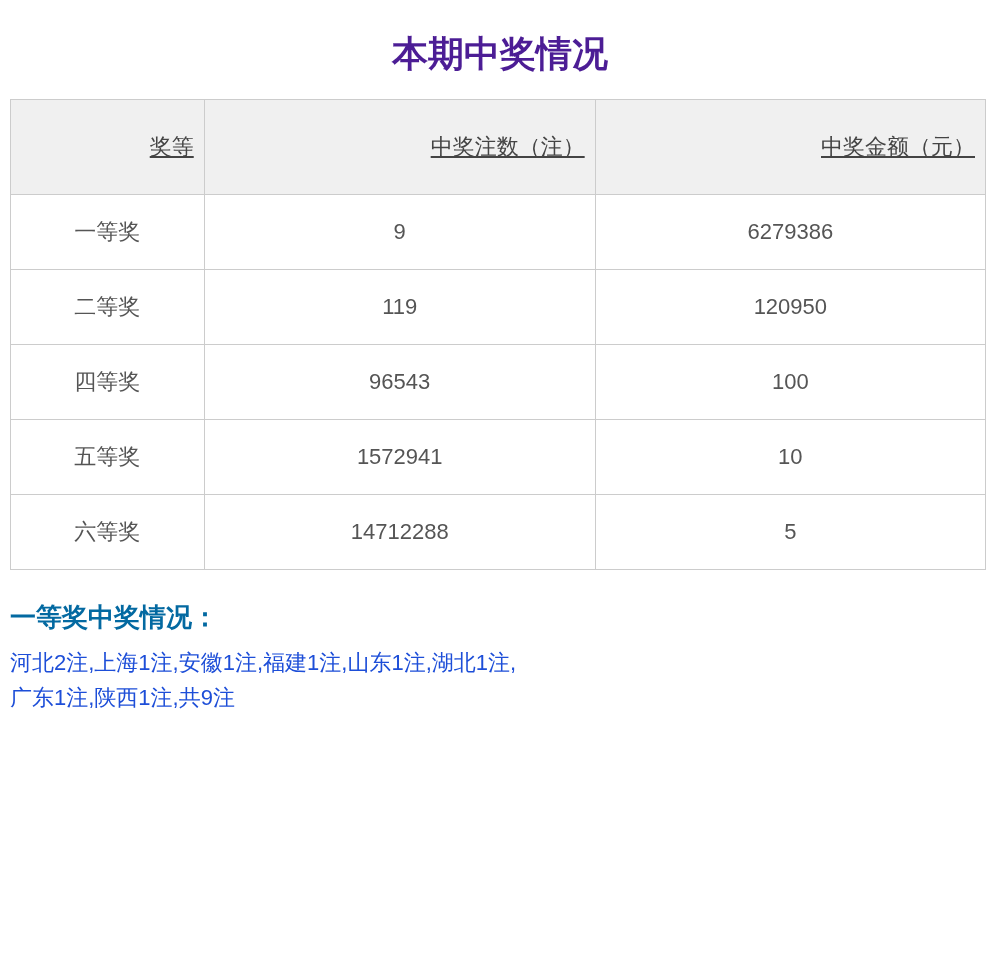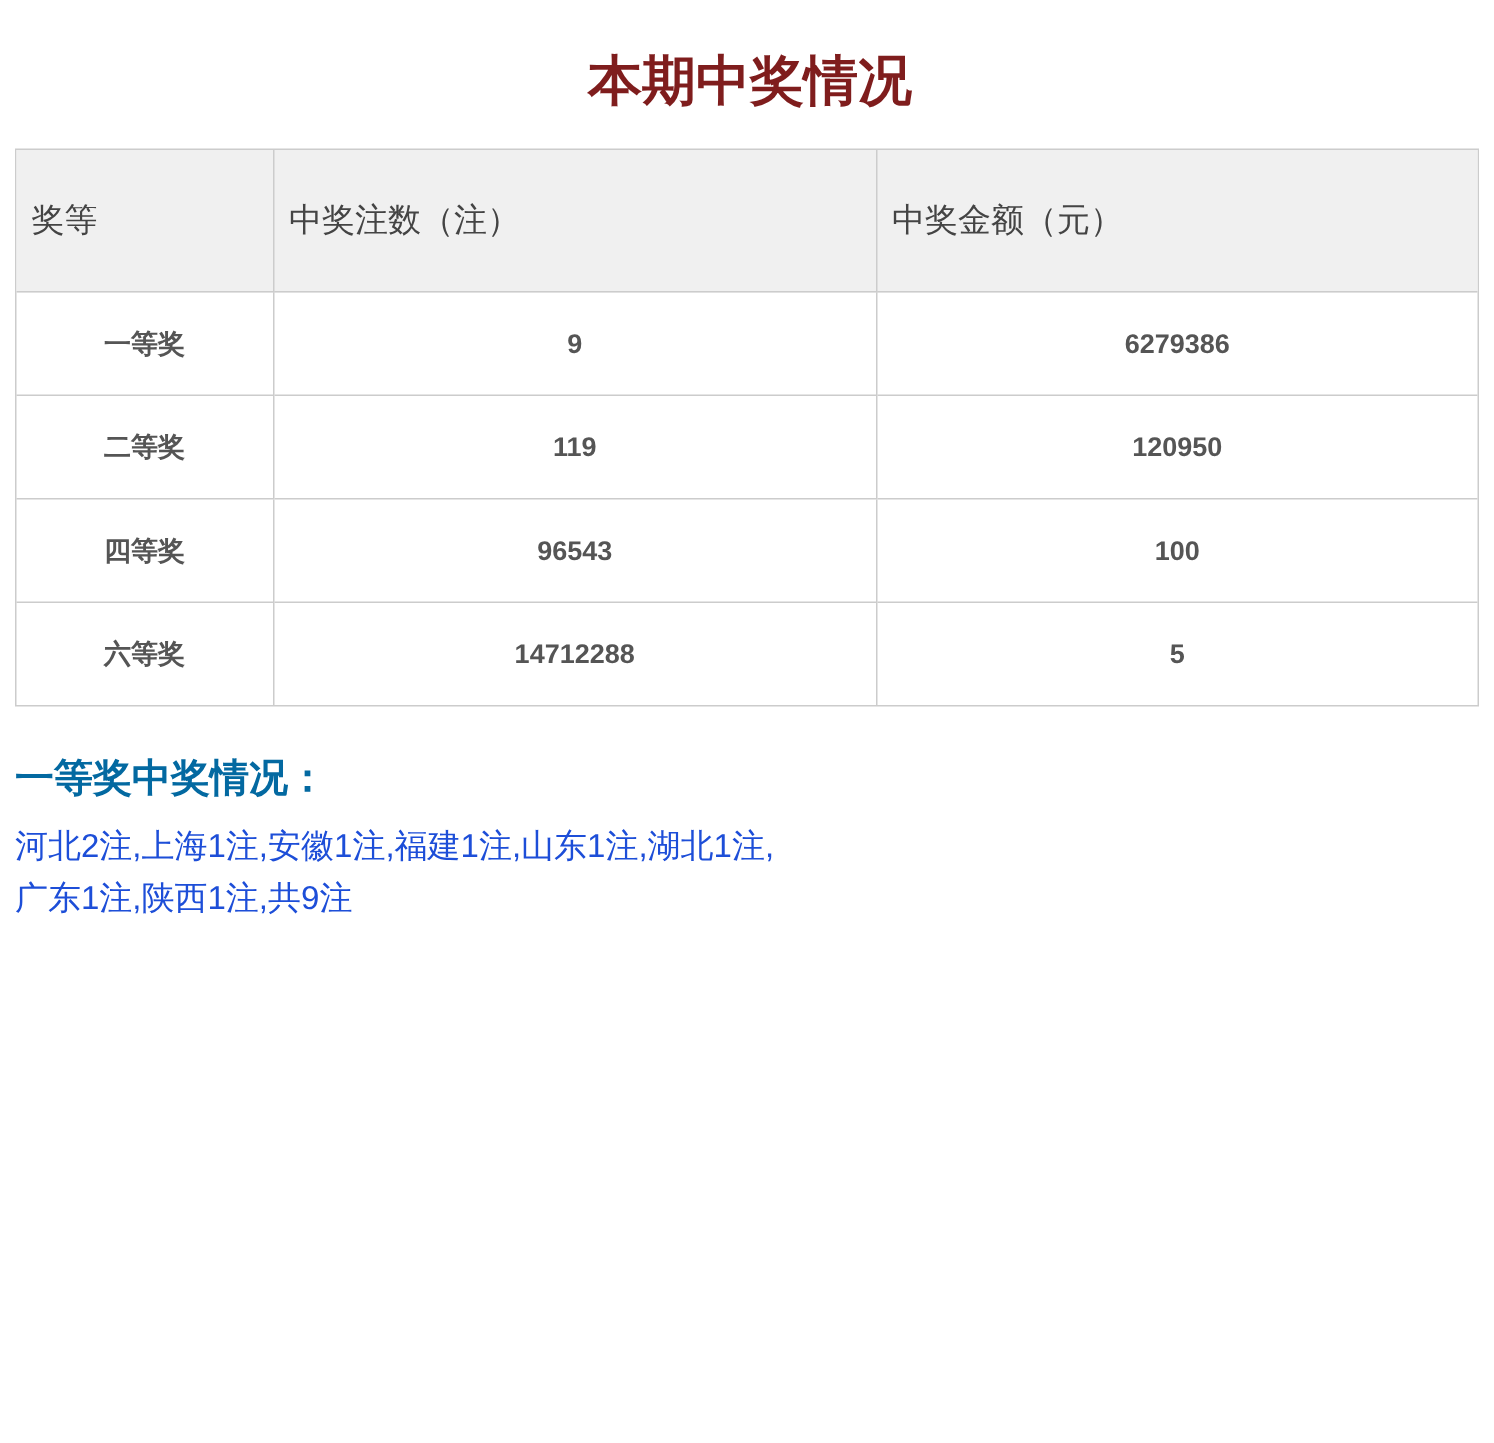--- a/index.html
+++ b/index.html
@@ -19,21 +19,21 @@
     .page-container {
       width: 996px;
       padding: 0;
     }
 
     .page-title {
       text-align: center;
       font-size: 36px;
       font-weight: bold;
       padding: 30px 0 20px 4px;
-      color: #7f1d1d;
+      color: #4c1d95;
     }
 
     .table-wrapper {
       border: 1px solid #cccccc;
       margin: 0 10px;
     }
 
     table {
       width: 100%;
       border-collapse: collapse;
@@ -41,45 +41,45 @@
 
     thead tr {
       background-color: #f0f0f0;
     }
 
     thead th {
       padding: 32px 10px;
       font-size: 22px;
       font-weight: normal;
       color: #444444;
-      text-align: left;
+      text-align: right;
       border-right: 1px solid #cccccc;
       border-bottom: 1px solid #cccccc;
+      text-decoration: underline;
     }
 
     thead th:last-child {
       border-right: none;
       margin-top: 12px;
     }
 
     tbody tr {
       border-bottom: 1px solid #cccccc;
     }
 
     tbody tr:last-child {
       border-bottom: none;
     }
 
     tbody td {
       padding: 22px 10px;
-      font-size: 18px;
+      font-size: 22px;
       color: #555555;
       text-align: center;
       border-right: 1px solid #cccccc;
-      font-weight: bold;
     }
 
     tbody td:last-child {
       border-right: none;
     }
 
     .bottom-section {
       margin: 30px 10px 0 10px;
     }
 
@@ -122,20 +122,25 @@
             <td>二等奖</td>
             <td>119</td>
             <td>120950</td>
           </tr>
           <tr>
             <td>四等奖</td>
             <td>96543</td>
             <td>100</td>
           </tr>
           <tr>
+            <td>五等奖</td>
+            <td>1572941</td>
+            <td>10</td>
+          </tr>
+          <tr>
             <td>六等奖</td>
             <td>14712288</td>
             <td>5</td>
           </tr>
         </tbody>
     </table>
   </div>
 
   <div class="bottom-section">
     <div class="bottom-title">一等奖中奖情况：</div>

